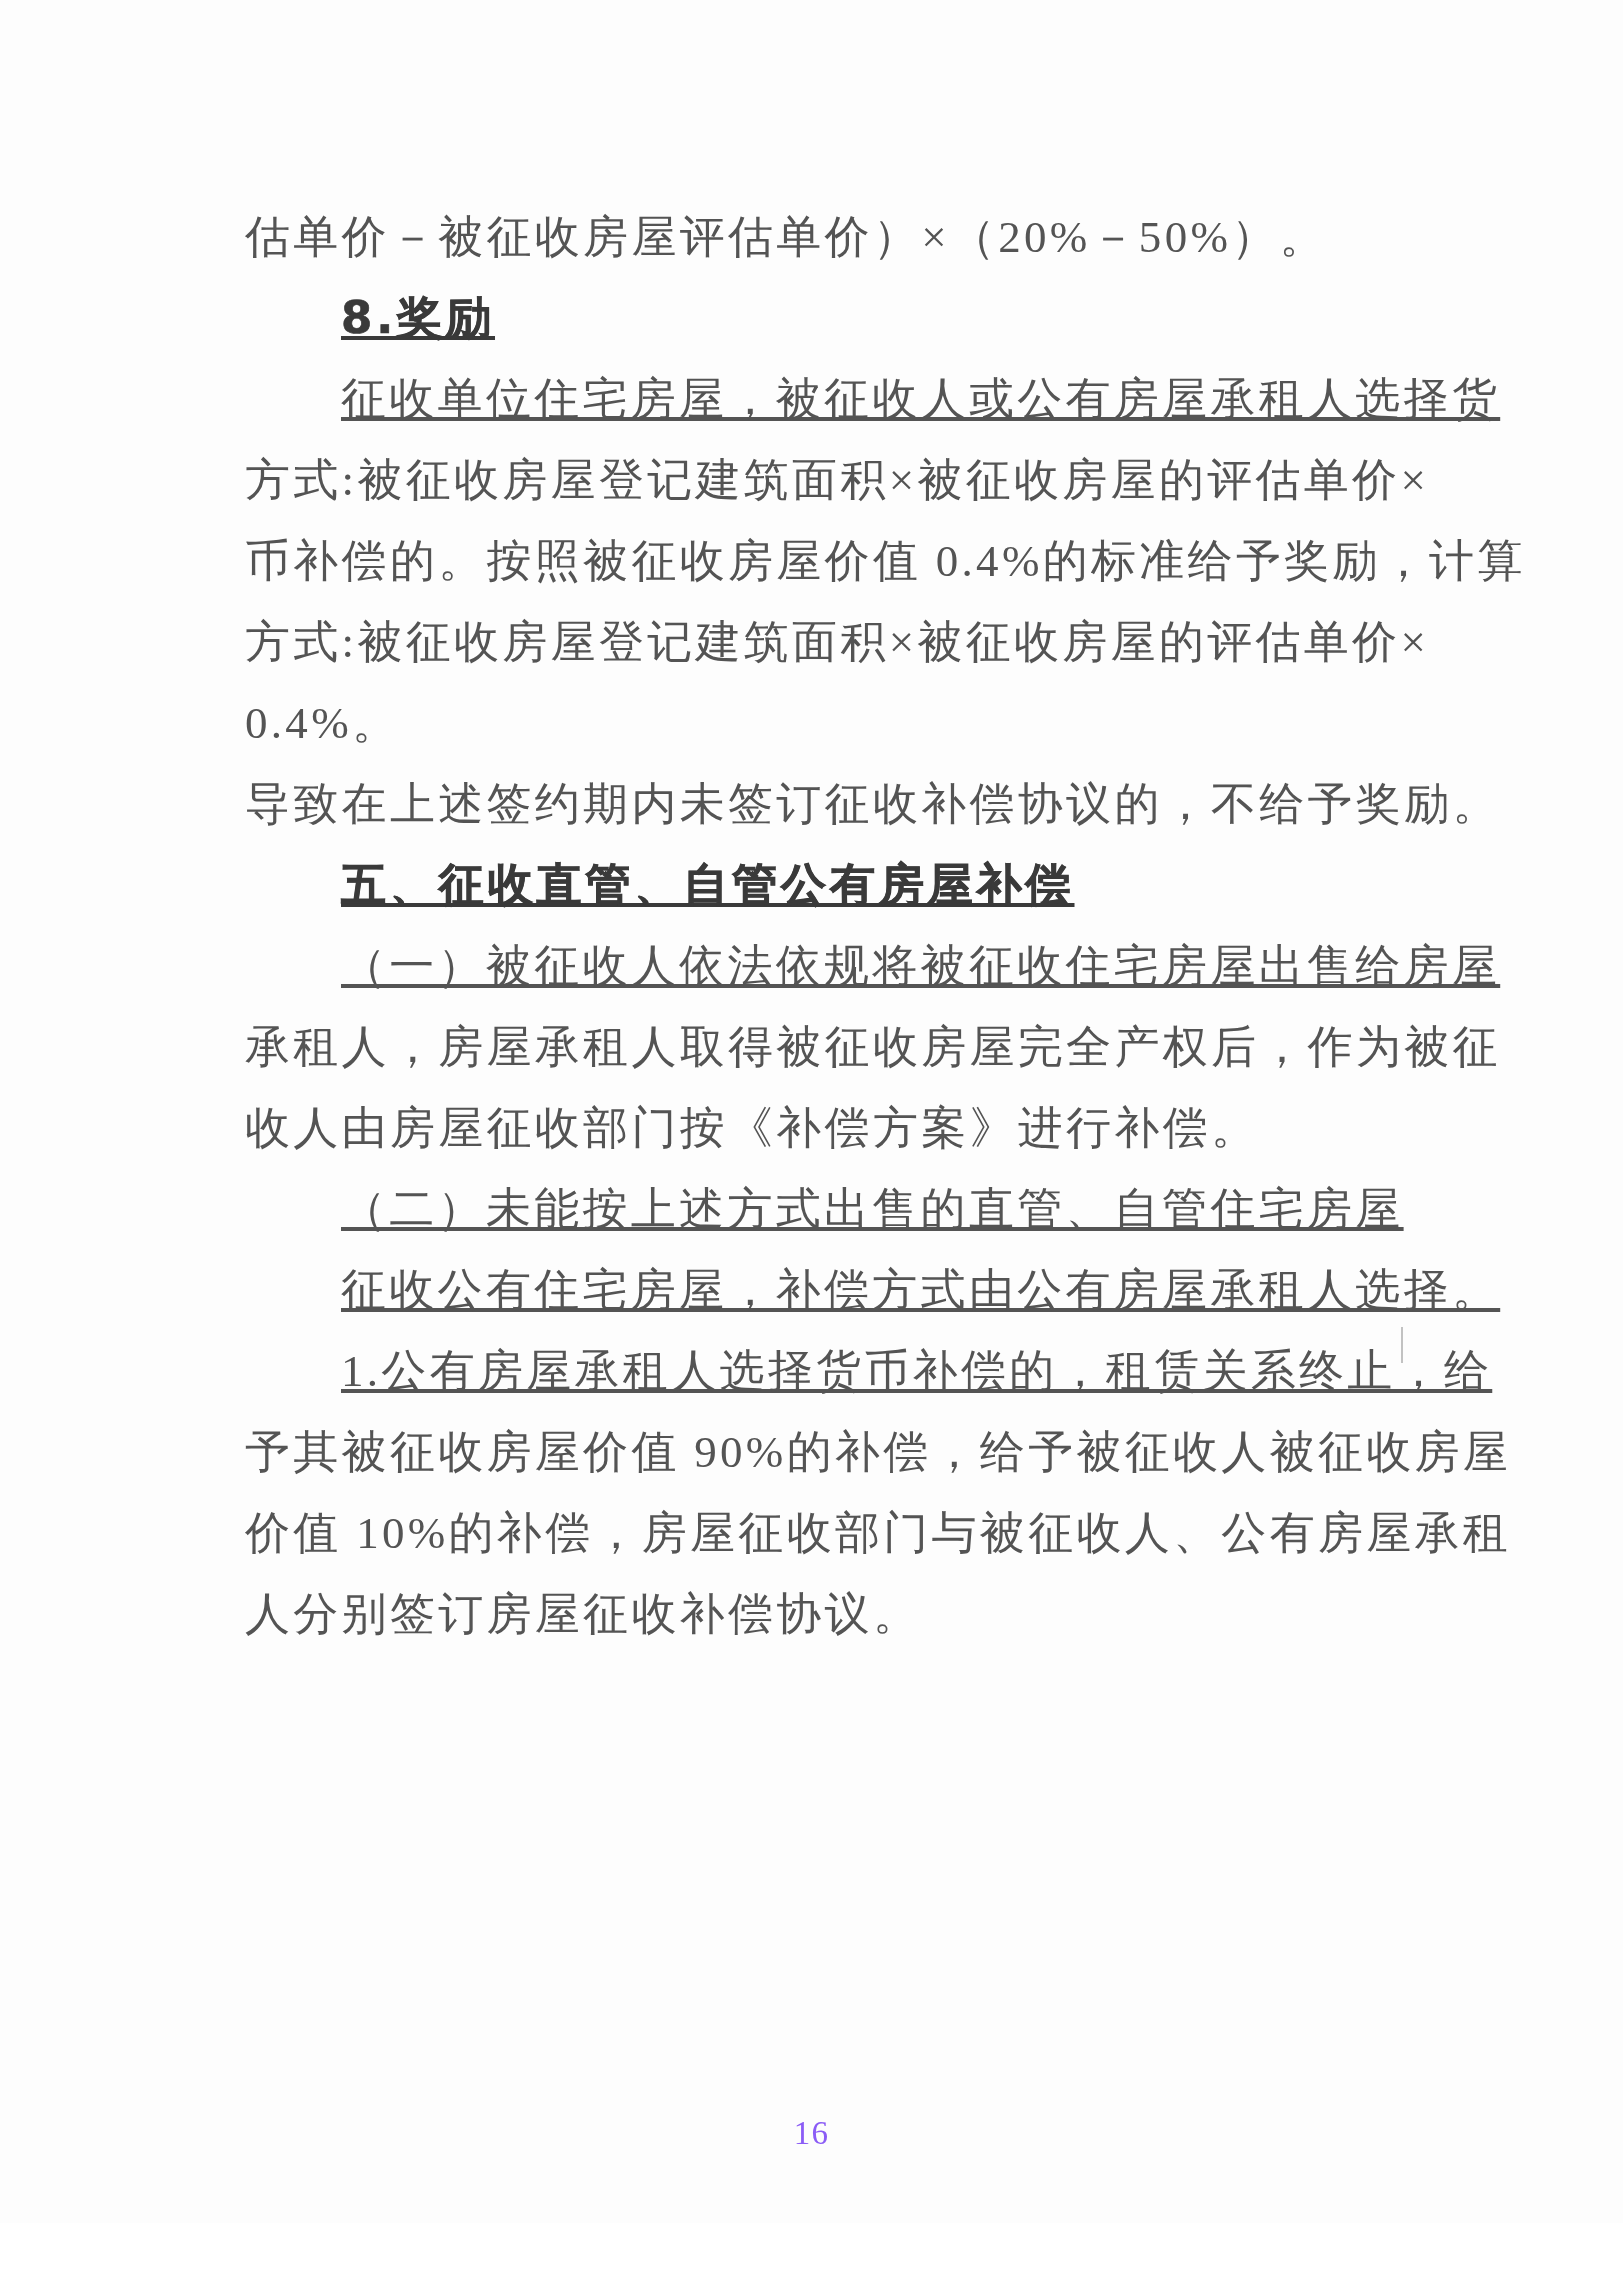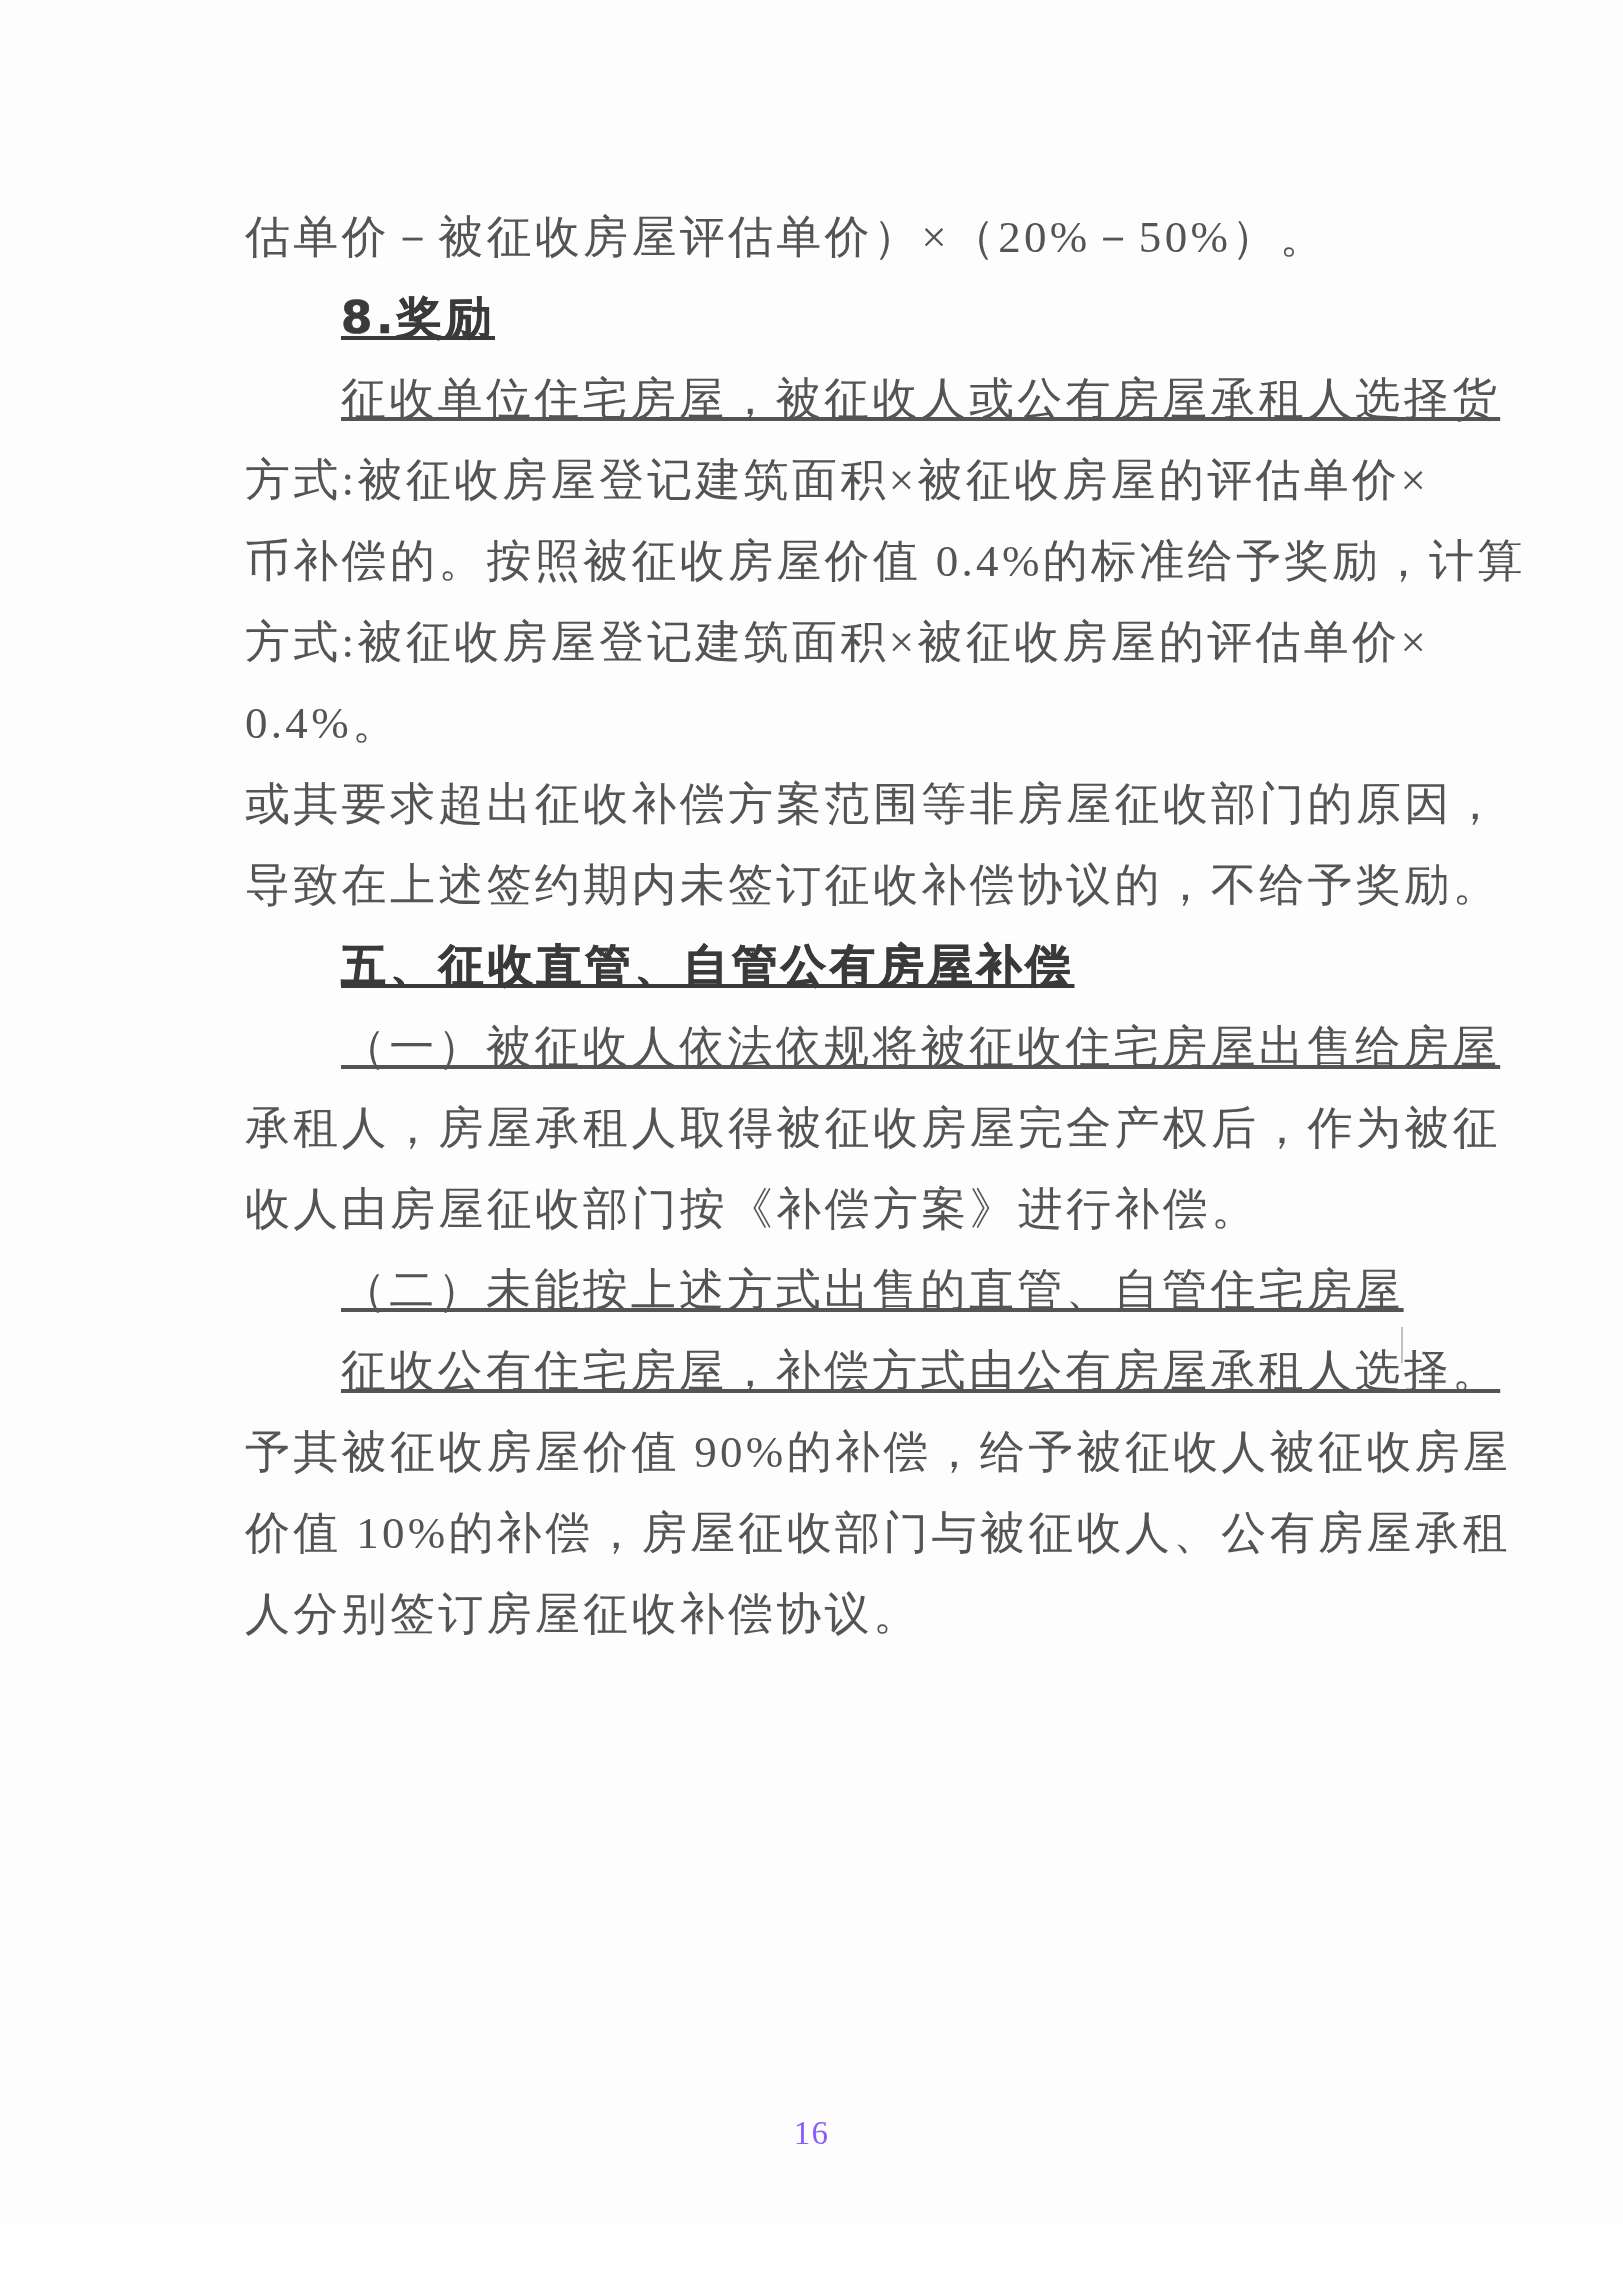--- a/index.html
+++ b/index.html
@@ -67,28 +67,28 @@
 
 <div class="page" style="--page-bg: #fdfdfd; --text-color: #545454; --heading-color: #3a3a3a;">
   <div class="text-block">
       <div class="line">估单价－被征收房屋评估单价）×（20%－50%）。</div>
       <div class="line indent heading">8.奖励</div>
       <div class="line indent">征收单位住宅房屋，被征收人或公有房屋承租人选择货</div>
       <div class="line">方式:被征收房屋登记建筑面积×被征收房屋的评估单价×</div>
       <div class="line">币补偿的。按照被征收房屋价值 0.4%的标准给予奖励，计算</div>
       <div class="line">方式:被征收房屋登记建筑面积×被征收房屋的评估单价×</div>
       <div class="line">0.4%。</div>
-      <div class="line">或其要求超出征收补偿方案范围等非房屋征收部门的原因，</div>
       <div class="line">导致在上述签约期内未签订征收补偿协议的，不给予奖励。</div>
       <div class="line indent heading">五、征收直管、自管公有房屋补偿</div>
       <div class="line indent">（一）被征收人依法依规将被征收住宅房屋出售给房屋</div>
       <div class="line">承租人，房屋承租人取得被征收房屋完全产权后，作为被征</div>
       <div class="line">收人由房屋征收部门按《补偿方案》进行补偿。</div>
       <div class="line indent">（二）未能按上述方式出售的直管、自管住宅房屋</div>
       <div class="line indent">征收公有住宅房屋，补偿方式由公有房屋承租人选择。</div>
+      <div class="line indent">1.公有房屋承租人选择货币补偿的，租赁关系终止，给</div>
       <div class="line">予其被征收房屋价值 90%的补偿，给予被征收人被征收房屋</div>
       <div class="line">价值 10%的补偿，房屋征收部门与被征收人、公有房屋承租</div>
       <div class="line">人分别签订房屋征收补偿协议。</div>
     </div>
   <div class="scan-artifact"></div>
   <div class="page-footer">16</div>
 </div>
 
 
 </body></html>

